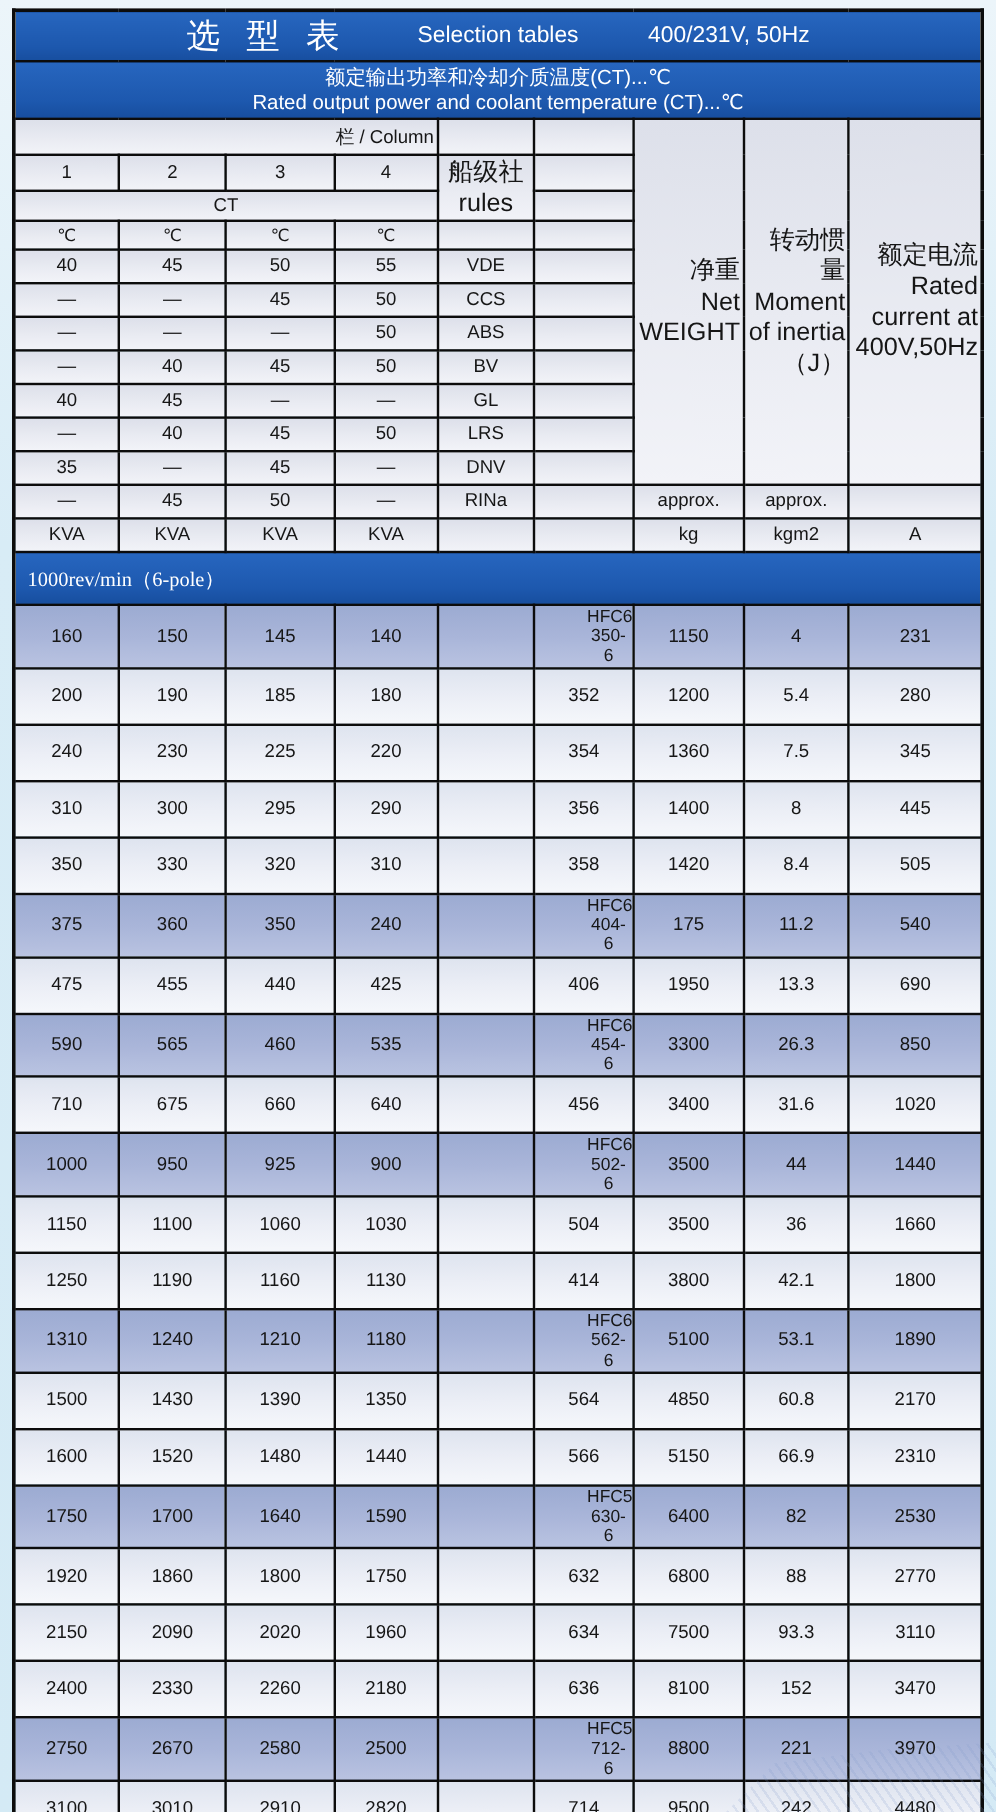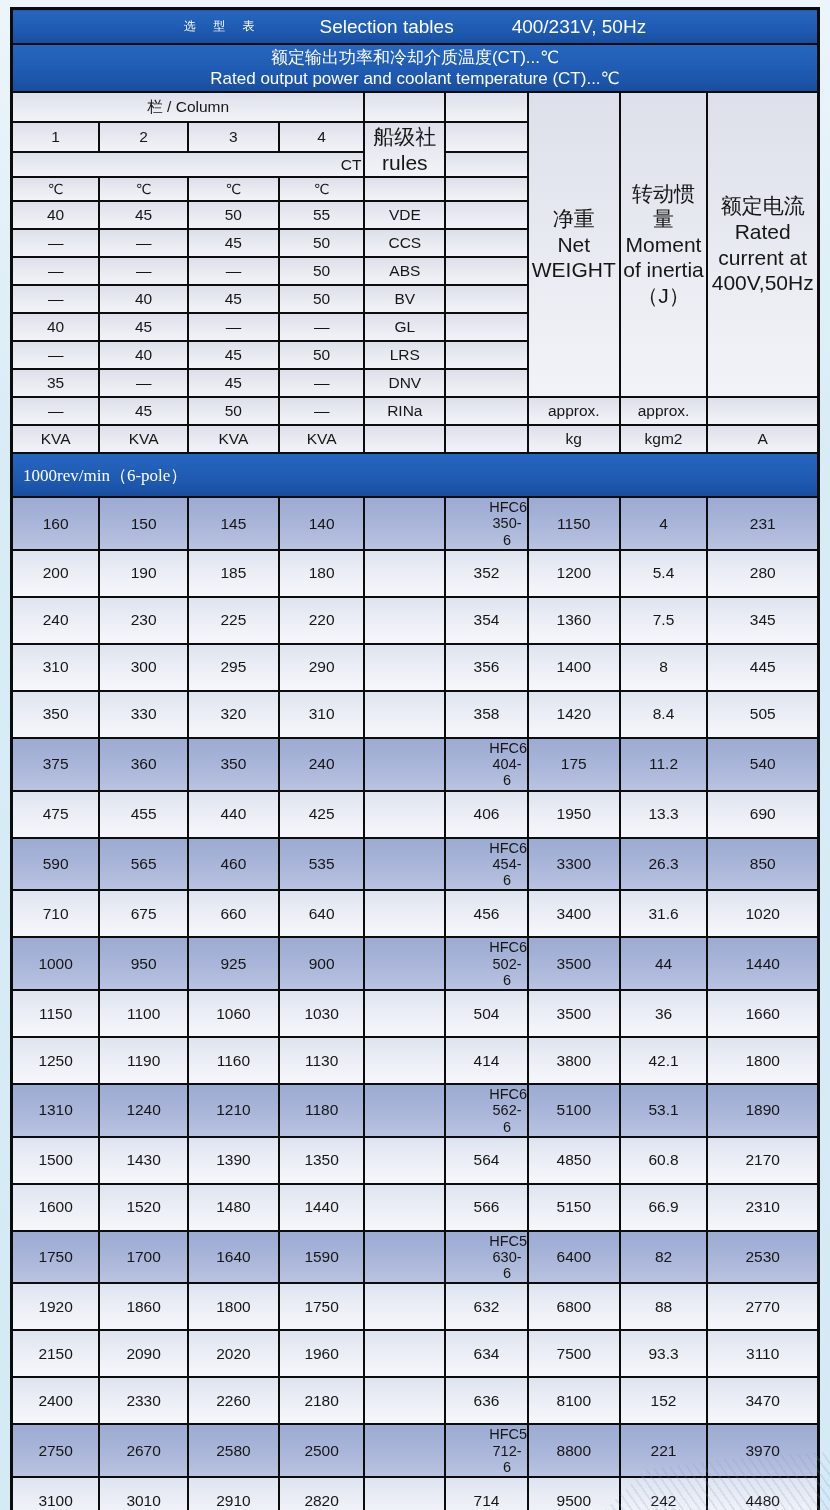--- a/index.html
+++ b/index.html
@@ -20,29 +20,29 @@
     color:#161616;font-size:15.5px;
     padding:1px 2px;overflow:hidden;
   }
   
   td.blue{
     background:linear-gradient(180deg,#2766bf 0%,#1d58ae 70%,#174e9f 100%);
     color:#ffffff;
   }
   .title-row td{height:31px;font-size:19px;}
   .title-flex{display:flex;justify-content:center;align-items:center;gap:58px;}
-  .title-cn{letter-spacing:7px;font-size:12px;}
+  .title-cn{letter-spacing:7px;font-size:28px;}
   .sub-row td{height:44px;font-size:17px;line-height:1.25;}
   
   td.hd{
     background:linear-gradient(180deg,#dde0ea 0%,#e9ebf2 55%,#f2f3f8 100%);
   }
-  .r-a td{height:26px;}
+  .r-a td{height:26px;text-align:right;}
   .r-b td{height:26px;}
-  .r-c td{height:21px;text-align:right;}
+  .r-c td{height:21px;}
   .r-d td{height:20px;font-size:14px;}
   tr.rule-row td{height:24px;}
   .r-units td{height:24px;}
   td.vhead{font-size:21px;line-height:1.22;}
   
   td.banner{
     background:linear-gradient(180deg,#2766bf 0%,#1d58ae 70%,#174e9f 100%);
     color:#fff;text-align:left;padding-left:10px;font-size:17px;height:40px;font-family:Liberation Serif, serif;
   }
   

